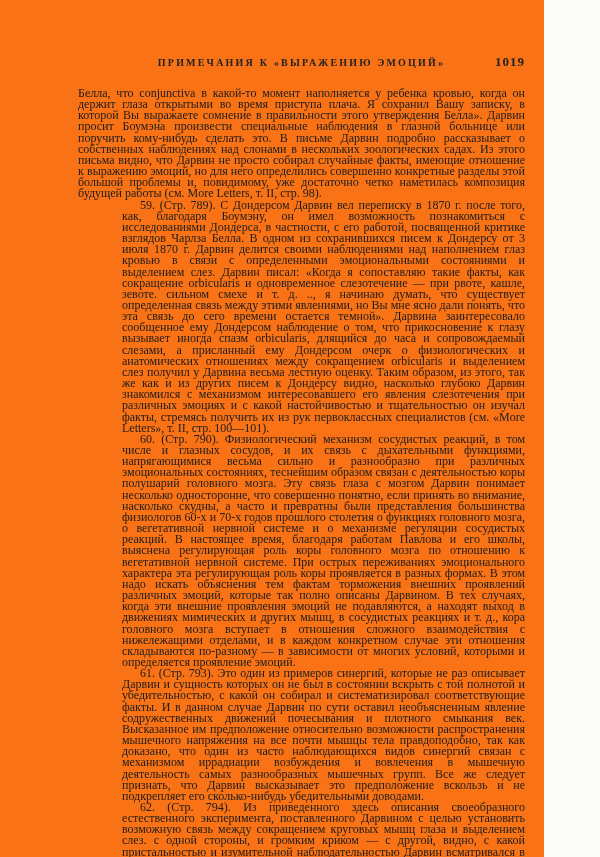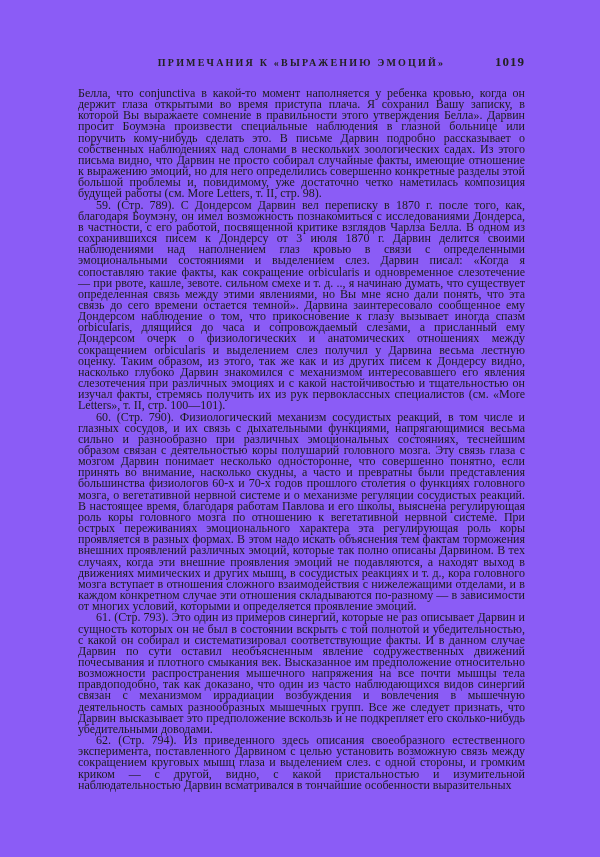--- a/index.html
+++ b/index.html
@@ -7,23 +7,23 @@
     padding: 0;
     width: 600px;
     height: 857px;
     background: #fbfbf9;
     font-family: "Liberation Serif", "DejaVu Serif", serif;
     color: #1e1e1e;
     -webkit-font-smoothing: antialiased;
   }
   .page {
     position: relative;
-    width: 600px;
+    width: 544px;
     height: 857px;
-    background: #8b5cf6;
+    background: #f97316;
     overflow: hidden;
   }
   .header {
     position: absolute;
     left: 78px;
     top: 57px;
     width: 447px;
     height: 16px;
   }
   .running-title {
@@ -54,20 +54,21 @@
     line-height: 11.15px;
     font-weight: 400;
     color: #1c1c1c;
   }
   p.para {
     margin: 0;
     padding: 0;
   }
   p.para.indent {
     text-indent: 18px;
+    margin-left: 44px;
   }
 </style>
 </head>
 <body>
 
 <div class="page">
 
   <div class="header">
     <span class="running-title">ПРИМЕЧАНИЯ К «ВЫРАЖЕНИЮ ЭМОЦИЙ»</span>
     <span class="page-number">1019</span>

